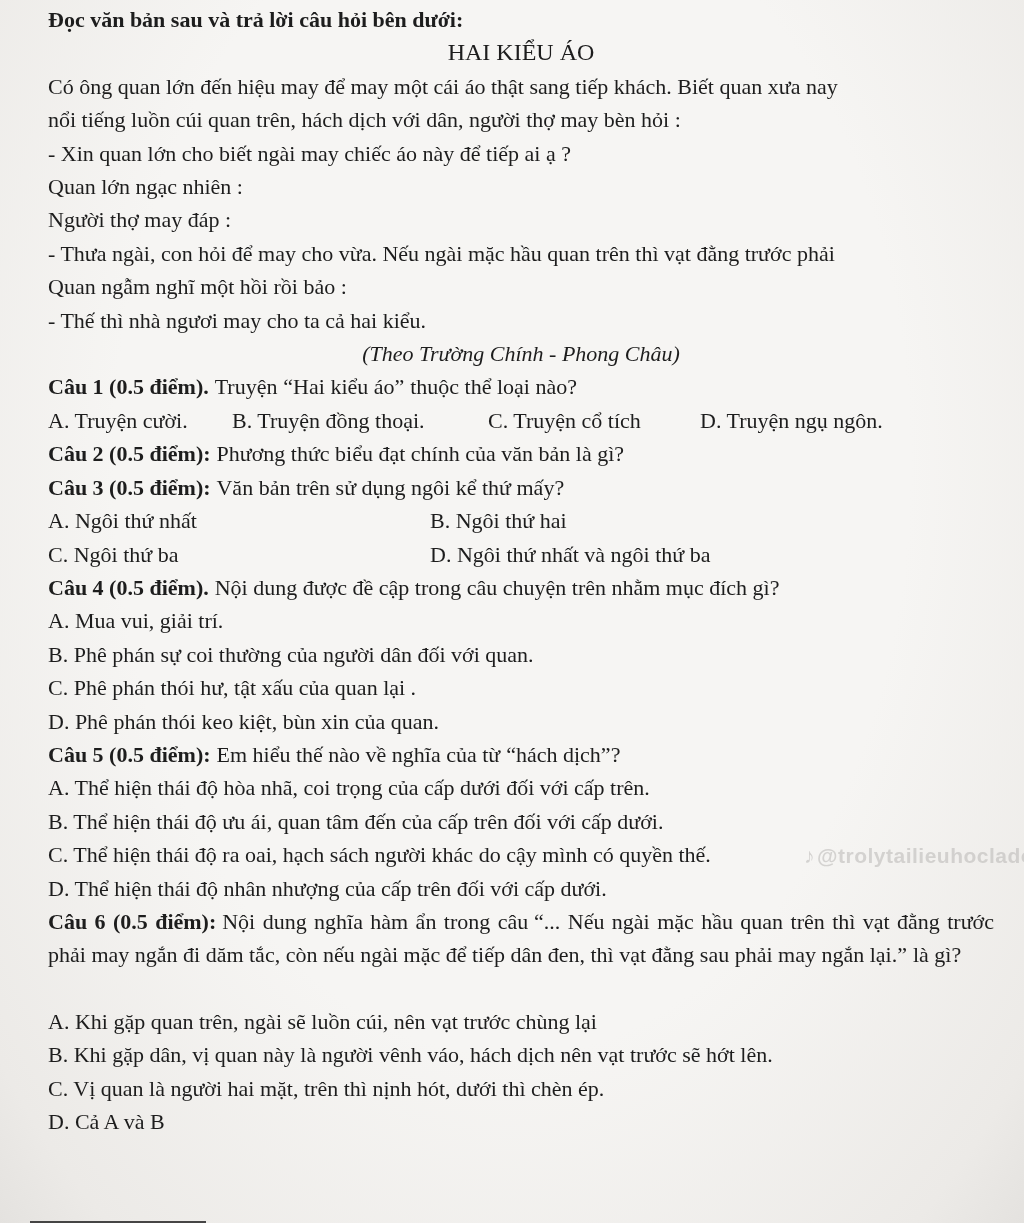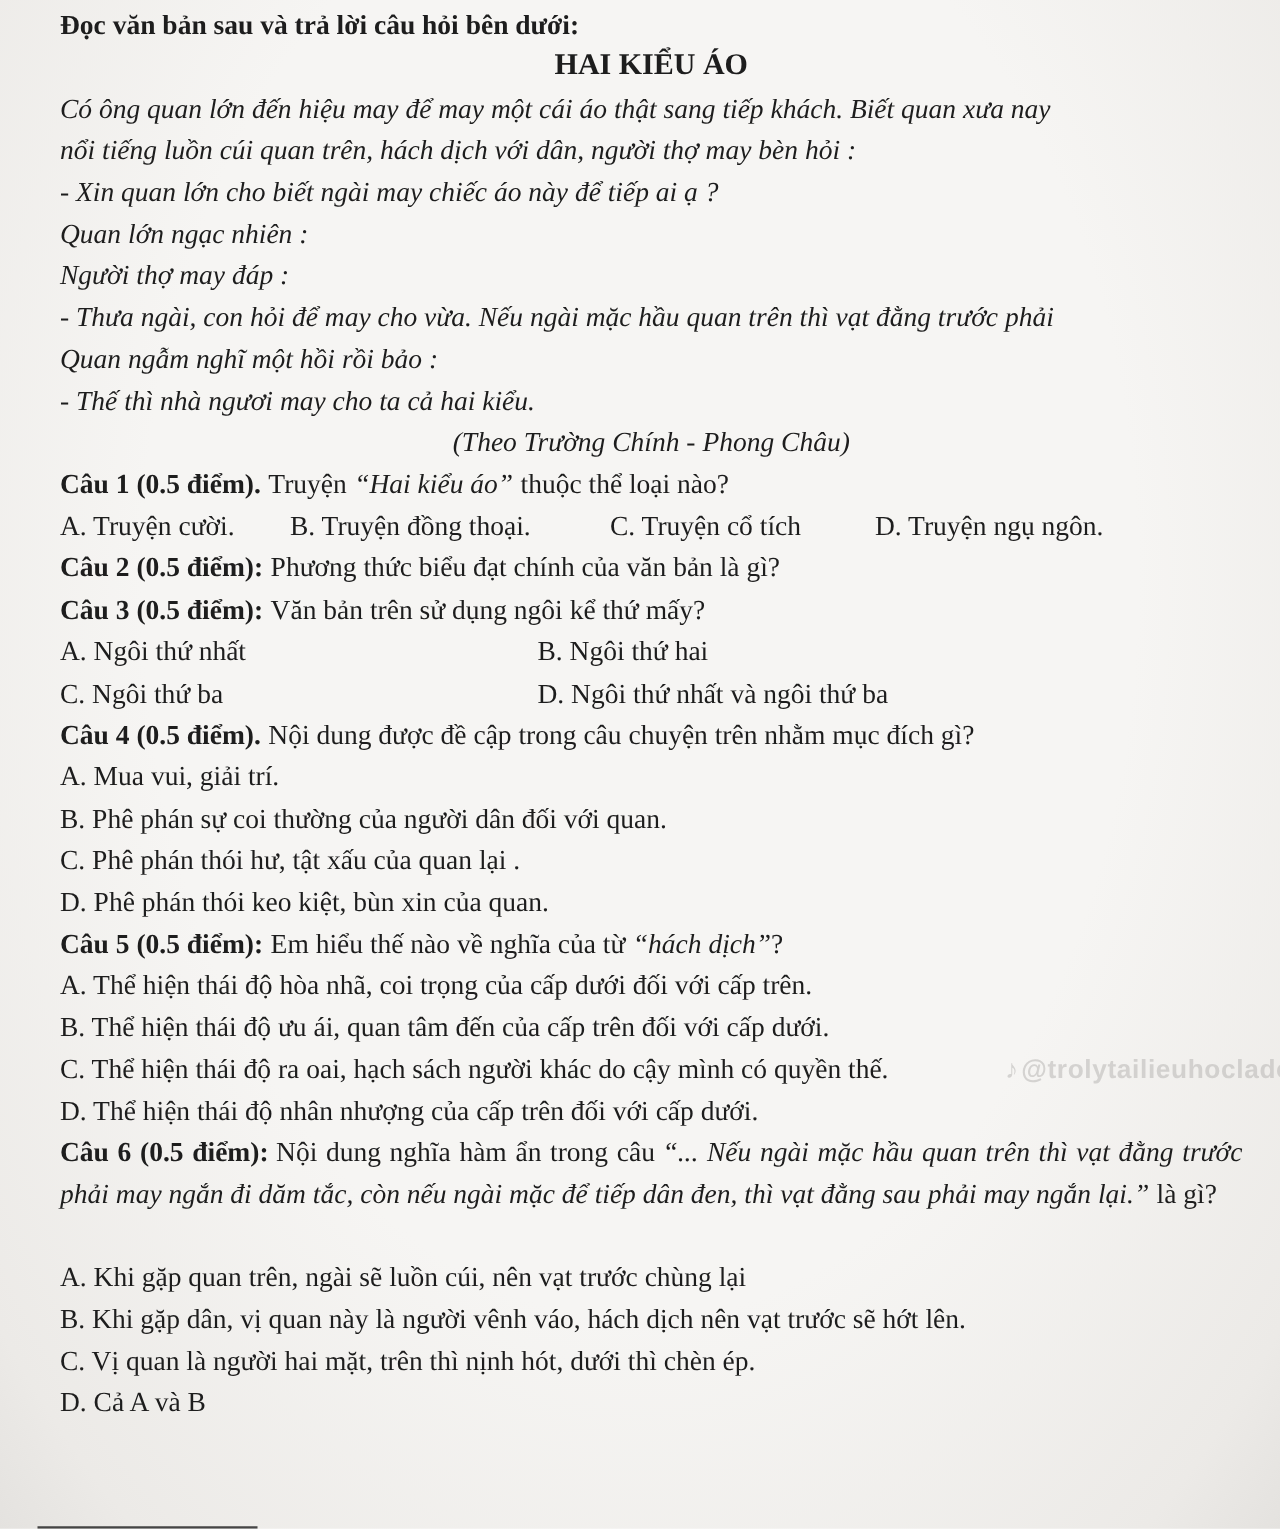--- a/index.html
+++ b/index.html
@@ -9,23 +9,23 @@
     font-family:"Liberation Serif", serif;
     color:#1d1d1d;
   }
   .page{
     position:relative;width:1024px;height:1223px;box-sizing:border-box;
     padding:3px 30px 0 48px;
     filter:blur(0.45px);
   }
   .ln{font-size:22px;line-height:33.4px;white-space:nowrap}
   .b{font-weight:bold}
-  .i{font-style:italic}
+  .i{}
   .mr{margin-right:.27em}
-  .title-ln{text-align:center;font-weight:bold;font-size:24px;line-height:33.4px}
+  .title-ln{text-align:center;font-weight:normal;font-size:24px;line-height:33.4px}
   .attr-ln{text-align:center;font-style:italic}
   .optrow span{display:inline-block;white-space:nowrap}
   .q1a{width:184px}.q1b{width:256px}.q1c{width:212px}
   .q2a{width:220px}.q2b{width:232px}.q2c{width:268px}
   .q3col{width:382px}
   .wrap-ln{white-space:normal;text-align:justify;min-height:100px}
   .watermark{
     position:absolute;left:768px;top:844px;
     font-family:"Liberation Sans", sans-serif;font-weight:700;font-size:21px;
     color:rgba(184,183,180,0.55);letter-spacing:.5px;white-space:nowrap;margin-left:36px;

